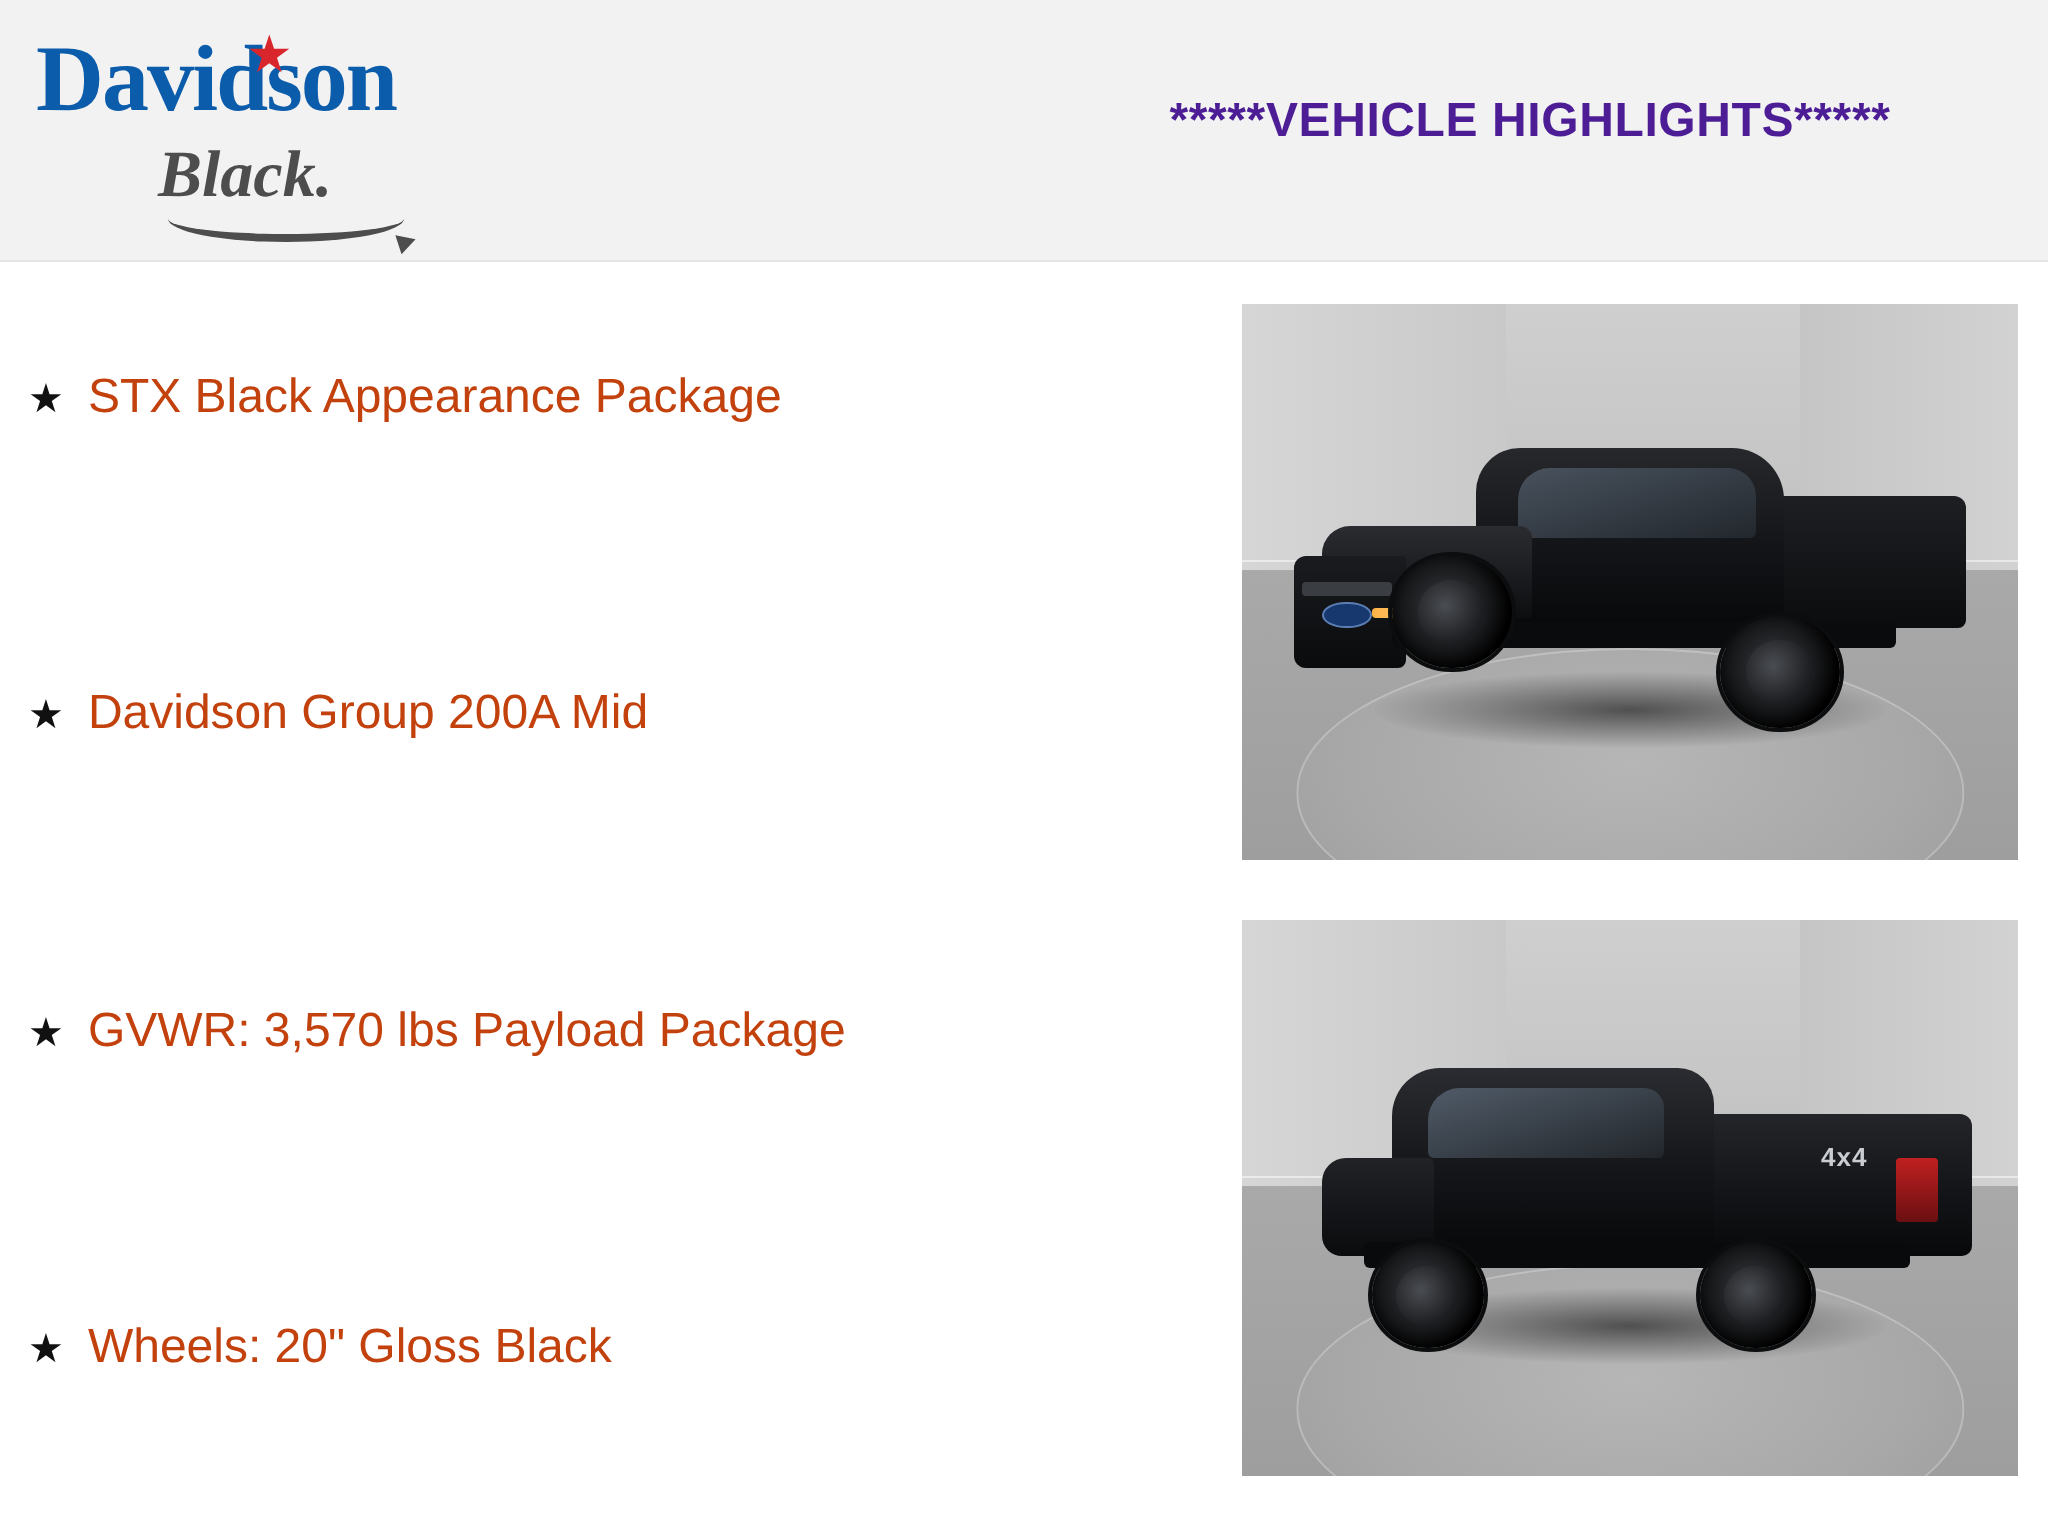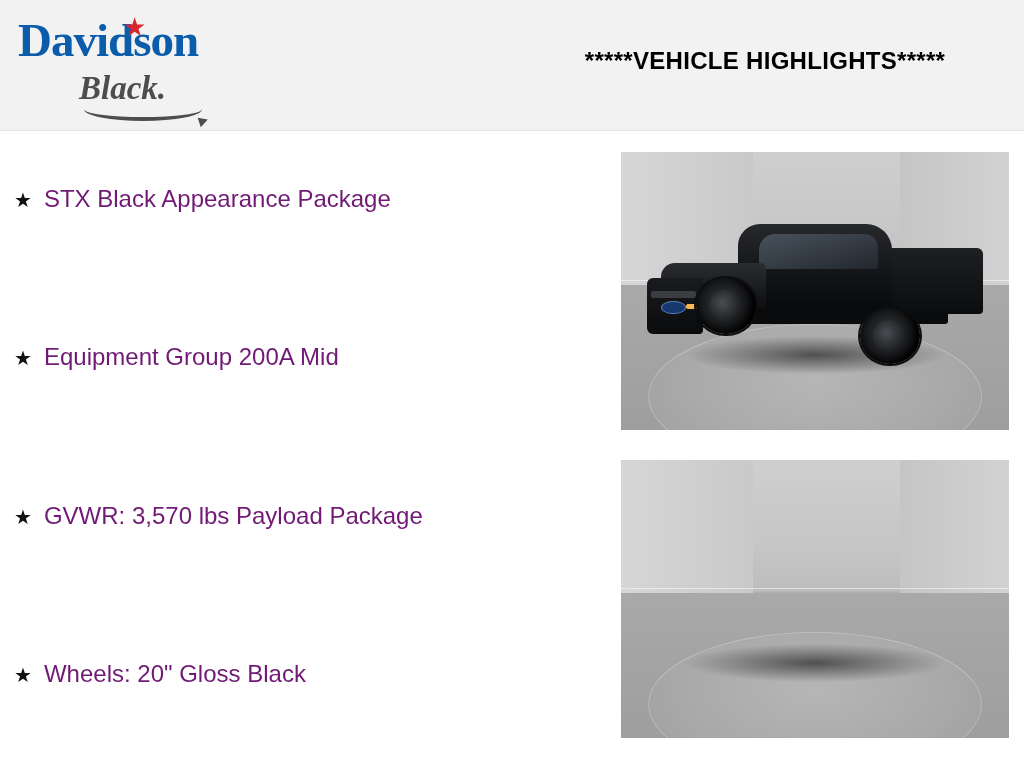--- a/index.html
+++ b/index.html
@@ -85,21 +85,21 @@
     transform: rotate(-18deg);
   }
   .highlights-title {
     position: absolute;
     left: 520px;
     top: 47px;
     width: 490px;
     text-align: center;
     font-size: 24px;
     font-weight: bold;
-    color: #000000;
+    color: #4c1d95;
     letter-spacing: 0.3px;
   }
 
   
   .body {
     position: relative;
     width: 1024px;
     height: 637px;
   }
   .features {
@@ -116,21 +116,21 @@
     align-items: baseline;
     gap: 12px;
   }
   .feature .bullet {
     font-size: 20px;
     color: #111111;
     line-height: 1;
   }
   .feature .label {
     font-size: 24px;
-    color: #701a75;
+    color: #c2410c;
     white-space: nowrap;
   }
   .f0 { top: 54px; }
   .f1 { top: 212px; }
   .f2 { top: 371px; }
   .f3 { top: 529px; }
 
   
   .photo {
     position: absolute;
@@ -412,21 +412,21 @@
 
     <div class="features">
 
       <div class="feature f0">
         <span class="bullet">★</span>
         <span class="label">STX Black Appearance Package</span>
       </div>
 
       <div class="feature f1">
         <span class="bullet">★</span>
-        <span class="label">Equipment Group 200A Mid</span>
+        <span class="label">Davidson Group 200A Mid</span>
       </div>
 
       <div class="feature f2">
         <span class="bullet">★</span>
         <span class="label">GVWR: 3,570 lbs Payload Package</span>
       </div>
 
       <div class="feature f3">
         <span class="bullet">★</span>
         <span class="label">Wheels: 20" Gloss Black</span>
@@ -458,16 +458,27 @@
     </div>
 
     <div class="photo photo-2">
       <div class="studio">
         <div class="panel-l"></div>
         <div class="panel-r"></div>
         <div class="wallseam"></div>
         <div class="turntable"></div>
       </div>
       <div class="floor-shadow"></div>
+      <div class="truck-b">
+        <div class="bed"></div>
+        <div class="cab"></div>
+        <div class="glass"></div>
+        <div class="nose"></div>
+        <div class="taillight"></div>
+        <div class="badge4x4">4x4</div>
+        <div class="rocker"></div>
+        <div class="wheel front"></div>
+        <div class="wheel rear"></div>
+      </div>
     </div>
 
   </div>
 </div>
 
 </body></html>

